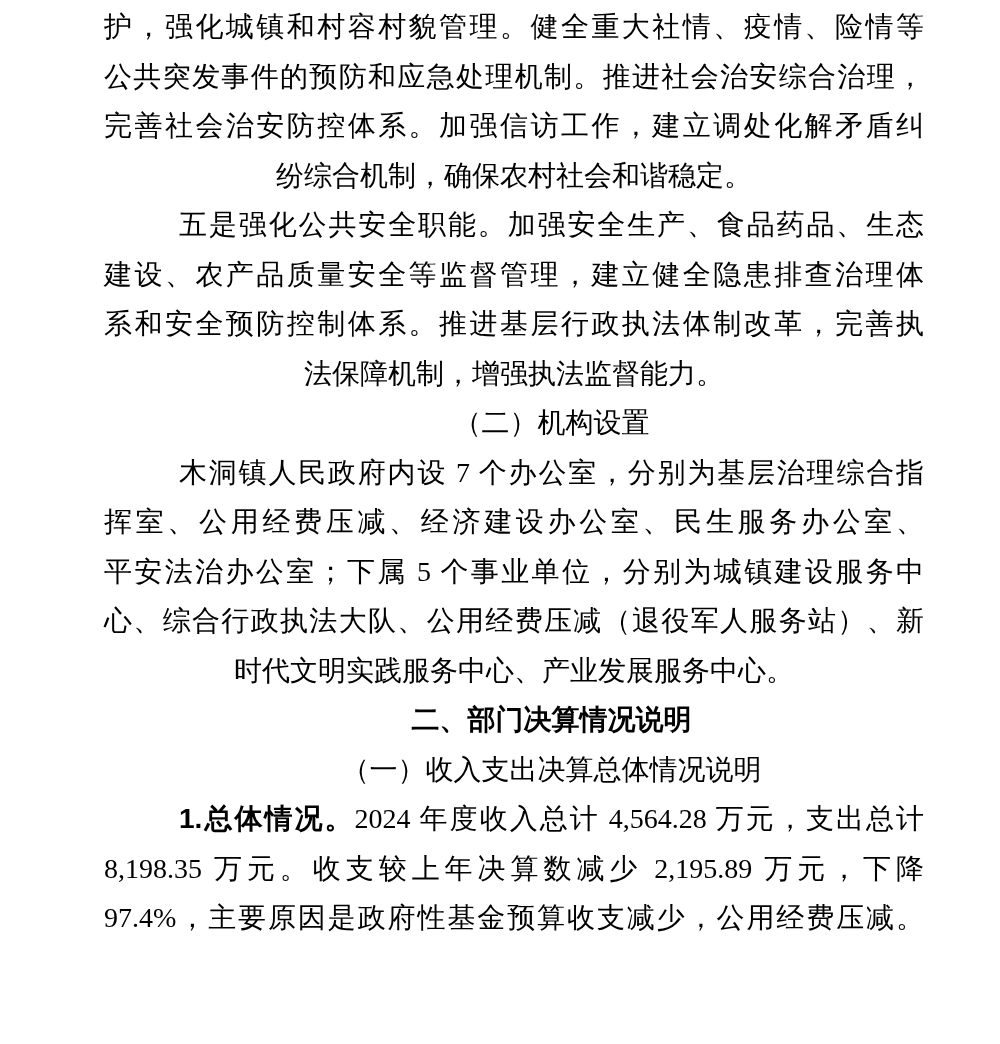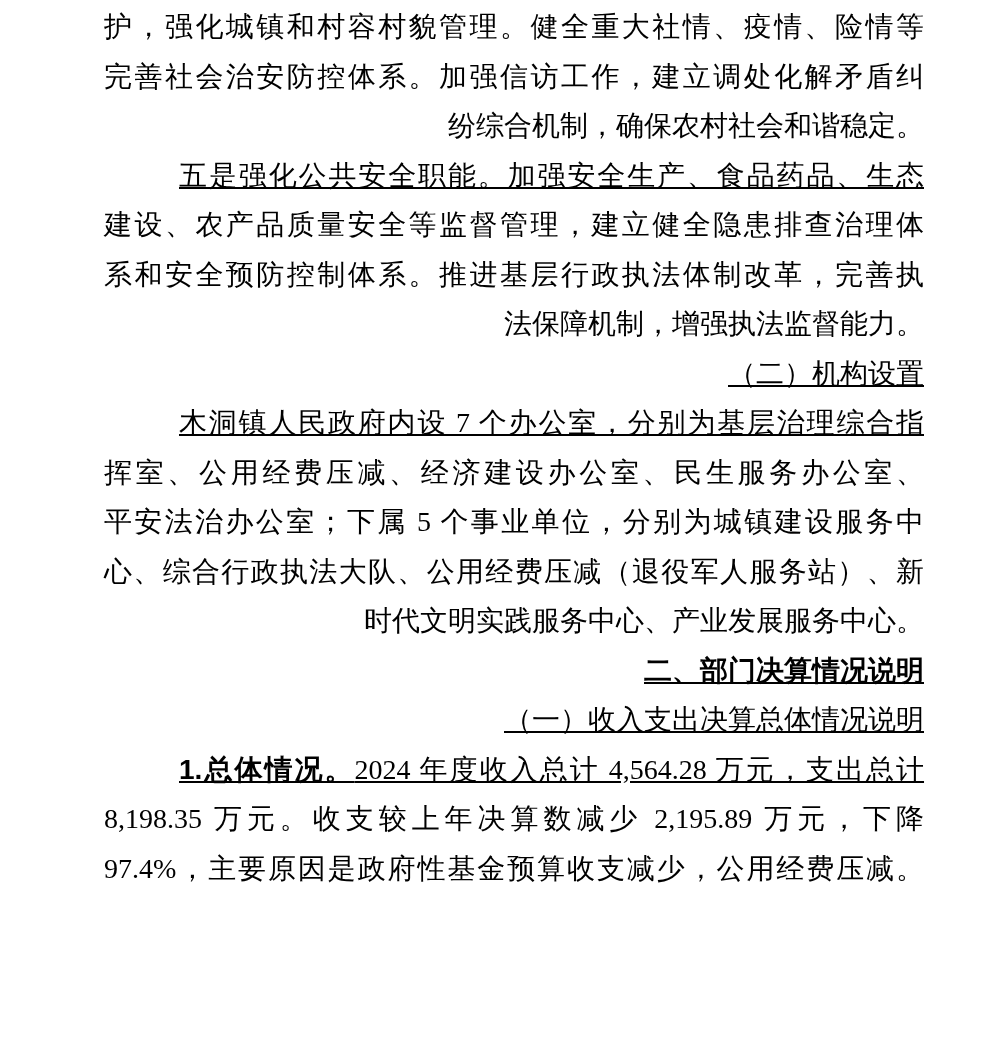--- a/index.html
+++ b/index.html
@@ -15,46 +15,46 @@
     padding: 2px 76px 0 104px;
     background: #ffffff;
     color: #000000;
     font-family: "Liberation Serif", "DejaVu Serif", serif;
     font-size: 28px;
     line-height: 49.5px;
     overflow: hidden;
   }
   .ln {
     min-height: 49.5px;
-    text-align: right;
+    text-align: center;
     letter-spacing: 0;
   }
   
   .j {
     text-align: justify;
     text-align-last: justify;
     text-justify: inter-character;
   }
   
   .ind {
     text-indent: 75px;
-    text-decoration: underline;
   }
   
   .hei {
     font-family: "Liberation Sans", "DejaVu Sans", sans-serif;
     font-weight: 700;
   }
 </style>
 </head>
 <body>
 
 <div class="page">
 
   <div class="ln j">护，强化城镇和村容村貌管理。健全重大社情、疫情、险情等</div>
+  <div class="ln j">公共突发事件的预防和应急处理机制。推进社会治安综合治理，</div>
   <div class="ln j">完善社会治安防控体系。加强信访工作，建立调处化解矛盾纠</div>
   <div class="ln">纷综合机制，确保农村社会和谐稳定。</div>
 
   <div class="ln j ind">五是强化公共安全职能。加强安全生产、食品药品、生态</div>
   <div class="ln j">建设、农产品质量安全等监督管理，建立健全隐患排查治理体</div>
   <div class="ln j">系和安全预防控制体系。推进基层行政执法体制改革，完善执</div>
   <div class="ln">法保障机制，增强执法监督能力。</div>
 
   <div class="ln ind">（二）机构设置</div>
 

